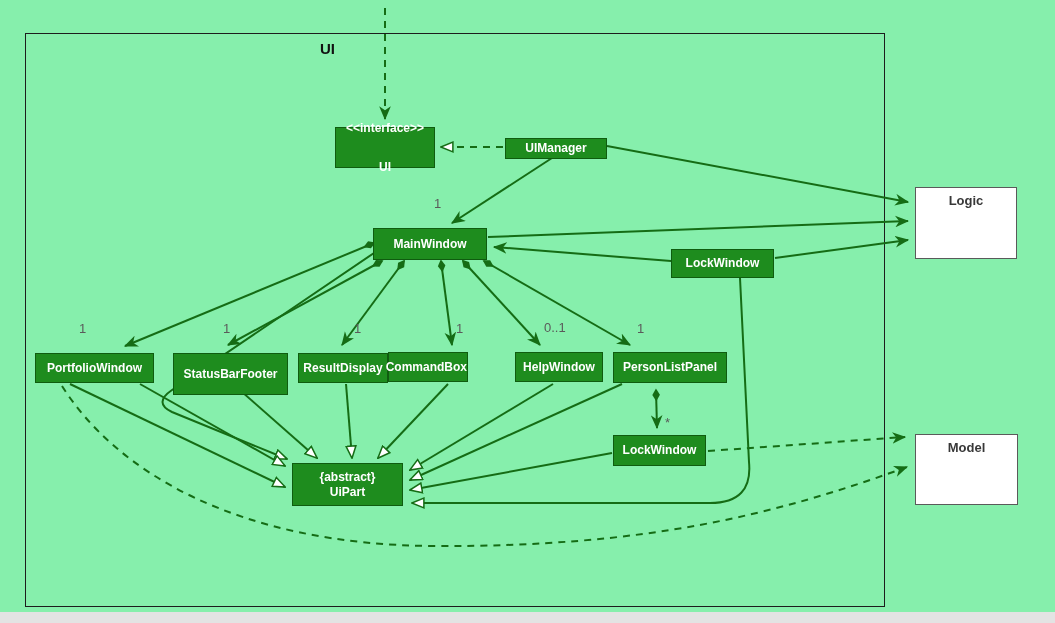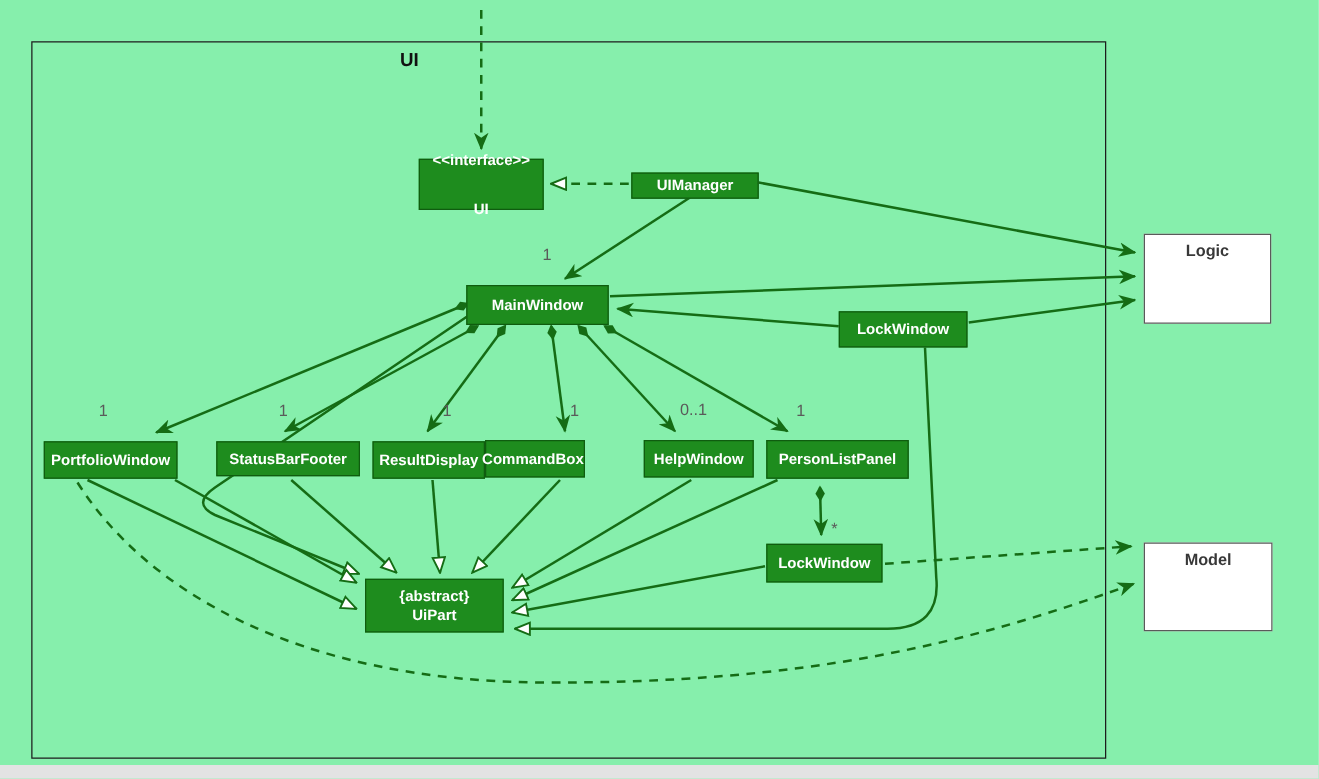--- a/index.html
+++ b/index.html
@@ -101,24 +101,24 @@
   </div>
   <div class="uml-class" style="left:505px;top:138px;width:102px;height:21px;">
     <span>UIManager</span>
   </div>
   <div class="uml-class" style="left:373px;top:228px;width:114px;height:32px;">
     <span>MainWindow</span>
   </div>
   <div class="uml-class" style="left:671px;top:249px;width:103px;height:29px;">
     <span>LockWindow</span>
   </div>
-  <div class="uml-class" style="left:35px;top:353px;width:107px;height:30px;">
+  <div class="uml-class" style="left:35px;top:353px;width:119px;height:30px;">
     <span>PortfolioWindow</span>
   </div>
-  <div class="uml-class" style="left:173px;top:353px;width:115px;height:28px;">
+  <div class="uml-class" style="left:173px;top:353px;width:115px;height:42px;">
     <span>StatusBarFooter</span>
   </div>
   <div class="uml-class" style="left:298px;top:353px;width:90px;height:30px;">
     <span>ResultDisplay</span>
   </div>
   <div class="uml-class" style="left:388px;top:352px;width:80px;height:30px;align-items:flex-end;">
     <span>CommandBox</span>
   </div>
   <div class="uml-class" style="left:515px;top:352px;width:88px;height:30px;">
     <span>HelpWindow</span>

